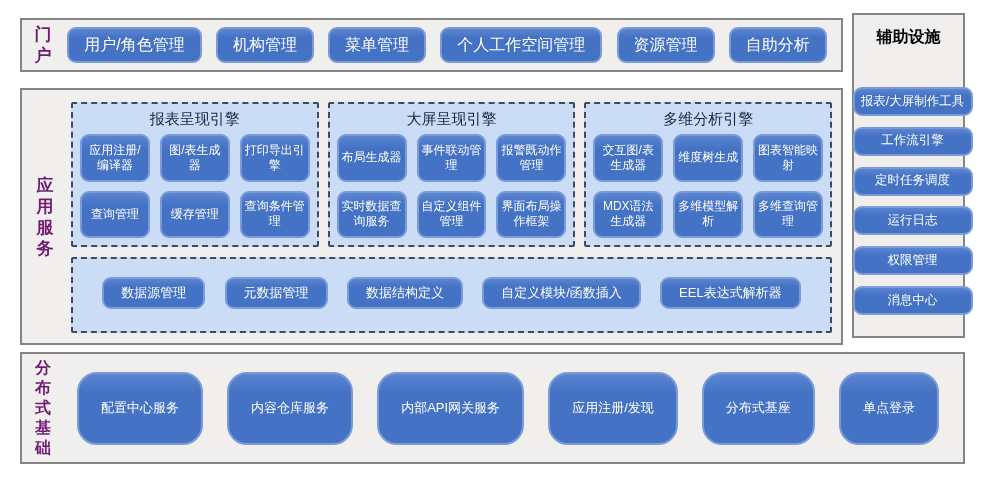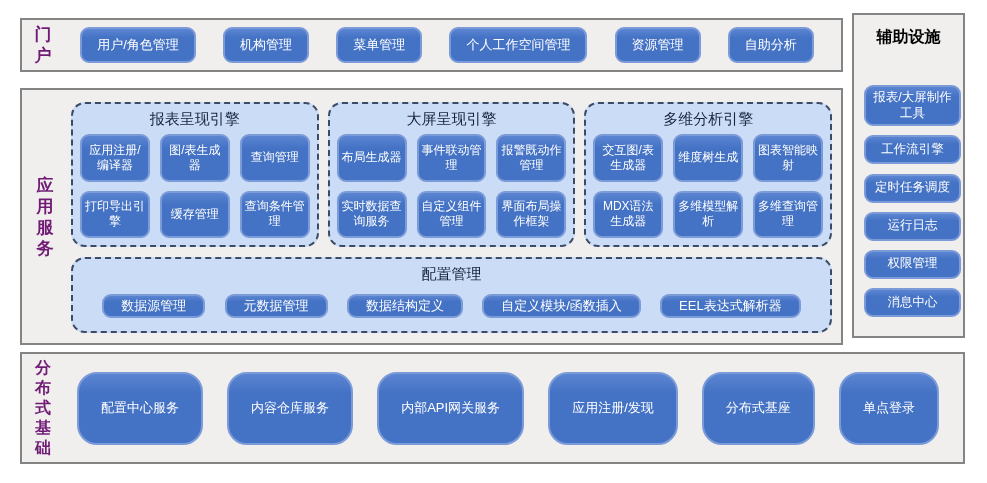--- a/index.html
+++ b/index.html
@@ -22,52 +22,52 @@
     border:2px solid #7b9ad8;
     border-radius:9px;
     color:#ffffff;
     display:flex; align-items:center; justify-content:center;
     text-align:center; line-height:1.25; cursor:default;
   }
   
   .portal { left:20px; top:18px; width:823px; height:54px; display:flex; align-items:center; }
   .portal .vlabel { margin-left:11px; }
   .portal-btns { flex:1; display:flex; justify-content:space-evenly; align-items:center; }
-  .portal-btns .btn { height:36px; padding:0 15px; font-size:13px; white-space:nowrap; }
+  .portal-btns .btn { height:36px; padding:0 15px; font-size:16px; white-space:nowrap; }
   
   .appsvc { left:20px; top:88px; width:823px; height:257px; display:flex; }
   .appsvc .vlabel { margin-left:13px; align-self:center; }
   .app-content { flex:1; padding:12px 9px 10px 16px; display:flex; flex-direction:column; }
   .engines { display:flex; gap:9px; height:145px; }
   .dashedbox {
-    background:#cbdcf6; border:2px dashed #3c4a66; border-radius:14px;
+    background:#cbdcf6; border:2px dashed #3c4a66; border-radius:2px;
   }
   .engine { flex:1; padding:4px 7px 7px; display:flex; flex-direction:column; }
   .engine-title, .config-title {
     text-align:center; color:#17233f; font-size:15px; padding:2px 0 5px;
   }
   .engine-grid {
     flex:1; display:grid; grid-template-columns:repeat(3,1fr); gap:9px 10px;
   }
   .engine-grid .btn { font-size:12px; padding:2px 2px; }
   .configbox { margin-top:10px; flex:1; padding:4px 10px 8px; display:flex; flex-direction:column; }
   .config-btns { flex:1; display:flex; justify-content:space-evenly; align-items:center; }
-  .config-btns .btn { height:24px; padding:0 17px; font-size:13px; white-space:nowrap; }
+  .config-btns .btn { height:32px; padding:0 17px; font-size:13px; white-space:nowrap; }
   
   .foundation { left:20px; top:352px; width:945px; height:112px; display:flex; align-items:center; }
   .foundation .vlabel { margin-left:11px; font-size:16px; line-height:20px; }
   .foundation-btns { flex:1; display:flex; justify-content:space-evenly; align-items:center; }
   .foundation-btns .btn { height:73px; padding:0 22px; font-size:13px; border-radius:20px; white-space:nowrap; }
   
   .aux { left:852px; top:13px; width:113px; height:325px;
          display:flex; flex-direction:column; align-items:center; padding:8px 0 10px;gap:28px; }
   .aux-title { font-weight:bold; color:#000; font-size:16px; padding-top:4px; }
   .aux-btns { flex:1; width:100%; display:flex; flex-direction:column;
               justify-content:space-evenly; align-items:center; }
-  .aux-btns .btn { width:97px; min-height:29px; font-size:12.5px; padding:3px 2px;margin-left:8px; }
+  .aux-btns .btn { width:120px; min-height:29px; font-size:12.5px; padding:3px 2px;margin-left:8px; }
 </style>
 </head>
 <body>
 
 <div class="page">
 
   <div class="section portal">
     <div class="vlabel">门户</div>
     <div class="portal-btns">
       <div class="btn">用户/角色管理</div>
@@ -83,22 +83,22 @@
     <div class="vlabel">应用服务</div>
     <div class="app-content">
 
       <div class="engines">
 
         <div class="dashedbox engine">
           <div class="engine-title">报表呈现引擎</div>
           <div class="engine-grid">
             <div class="btn">应用注册/编译器</div>
             <div class="btn">图/表生成器</div>
+            <div class="btn">打印导出引擎</div>
             <div class="btn">查询管理</div>
-            <div class="btn">打印导出引擎</div>
             <div class="btn">缓存管理</div>
             <div class="btn">查询条件管理</div>
           </div>
         </div>
 
         <div class="dashedbox engine">
           <div class="engine-title">大屏呈现引擎</div>
           <div class="engine-grid">
             <div class="btn">布局生成器</div>
             <div class="btn">事件联动管理</div>
@@ -117,21 +117,20 @@
             <div class="btn">图表智能映射</div>
             <div class="btn">MDX语法生成器</div>
             <div class="btn">多维模型解析</div>
             <div class="btn">多维查询管理</div>
           </div>
         </div>
 
       </div>
 
       <div class="dashedbox configbox">
-        <div class="config-title">配置管理</div>
         <div class="config-btns">
           <div class="btn">数据源管理</div>
           <div class="btn">元数据管理</div>
           <div class="btn">数据结构定义</div>
           <div class="btn">自定义模块/函数插入</div>
           <div class="btn">EEL表达式解析器</div>
         </div>
       </div>
 
     </div>

